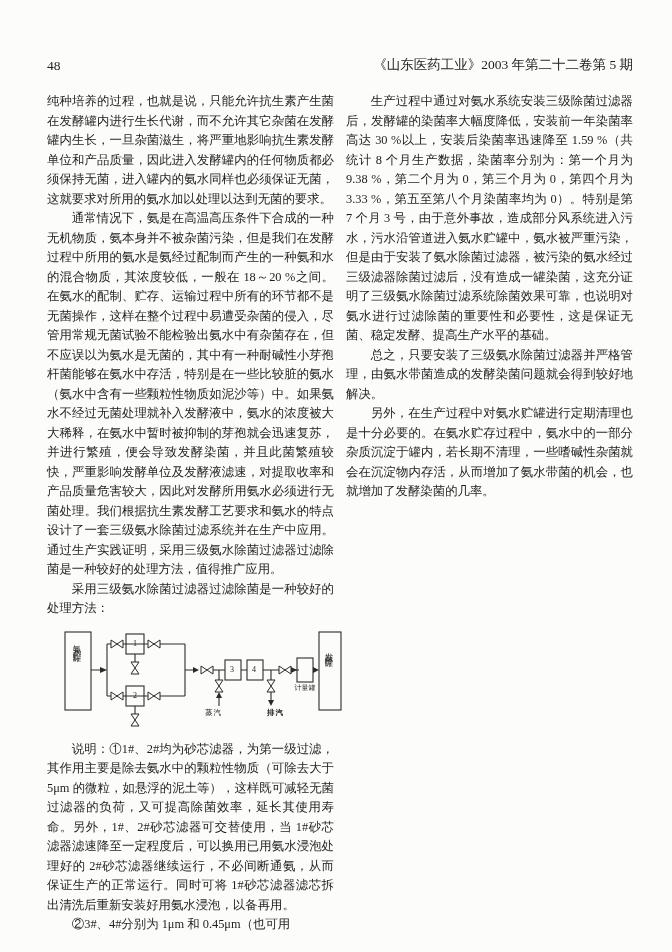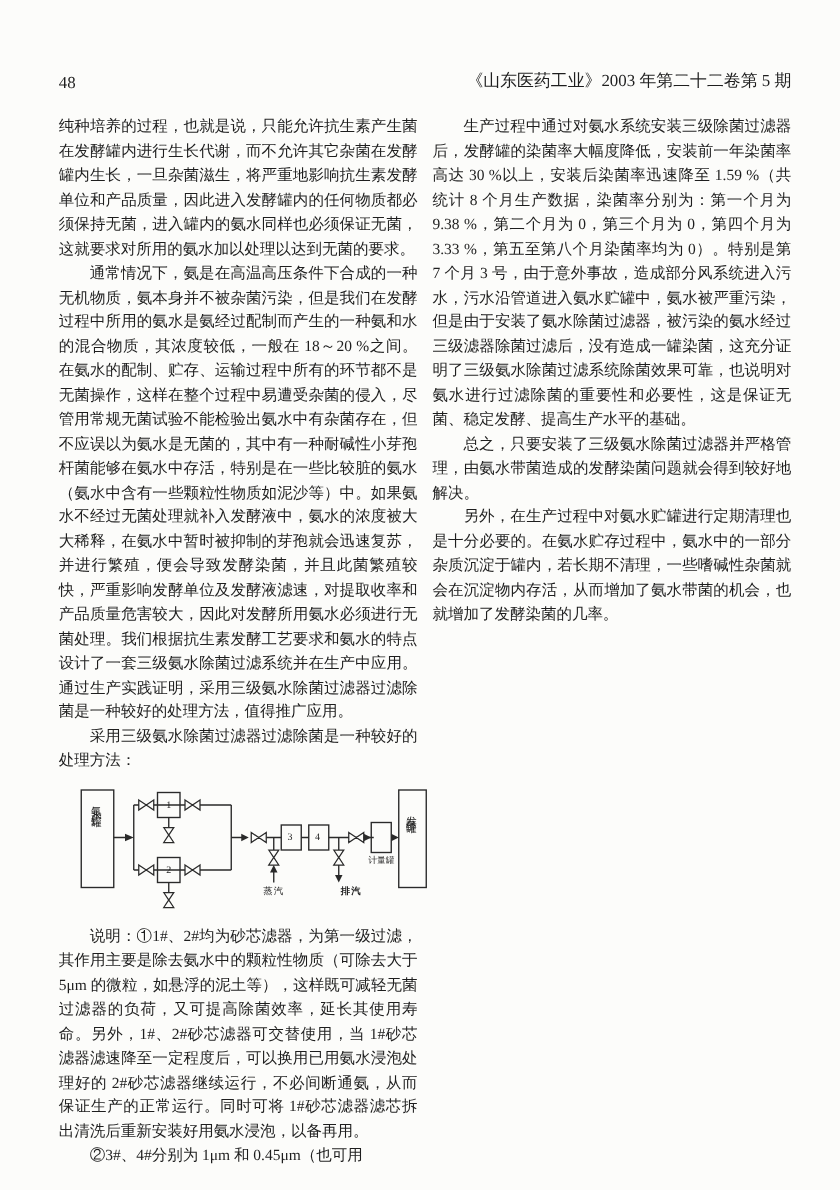--- a/index.html
+++ b/index.html
@@ -29,21 +29,21 @@
     position:relative;width:287px;height:112px;
     margin:5px 0 4px 8px;
   }
   .diagram svg{position:absolute;left:0;top:0;}
   .dlabel{
     position:absolute;color:#1e1e1e;
     font-size:8px;line-height:1;white-space:nowrap;
   }
   .vtext{writing-mode:vertical-rl;letter-spacing:3px;font-size:8.5px;}
   .boxnum{width:18px;text-align:center;font-size:8px;}
-  .pipelabel{width:28px;text-align:center;font-size:7.5px;letter-spacing:1px;}
+  .pipelabel{width:28px;text-align:left;font-size:7.5px;letter-spacing:1px;}
   .tanklabel{width:28px;text-align:center;font-size:7px;letter-spacing:0;}
 </style>
 </head>
 <body>
 
 <div class="page">
 
   <div class="header">
     <span>48</span>
     <span>《山东医药工业》2003 年第二十二卷第 5 期</span>

